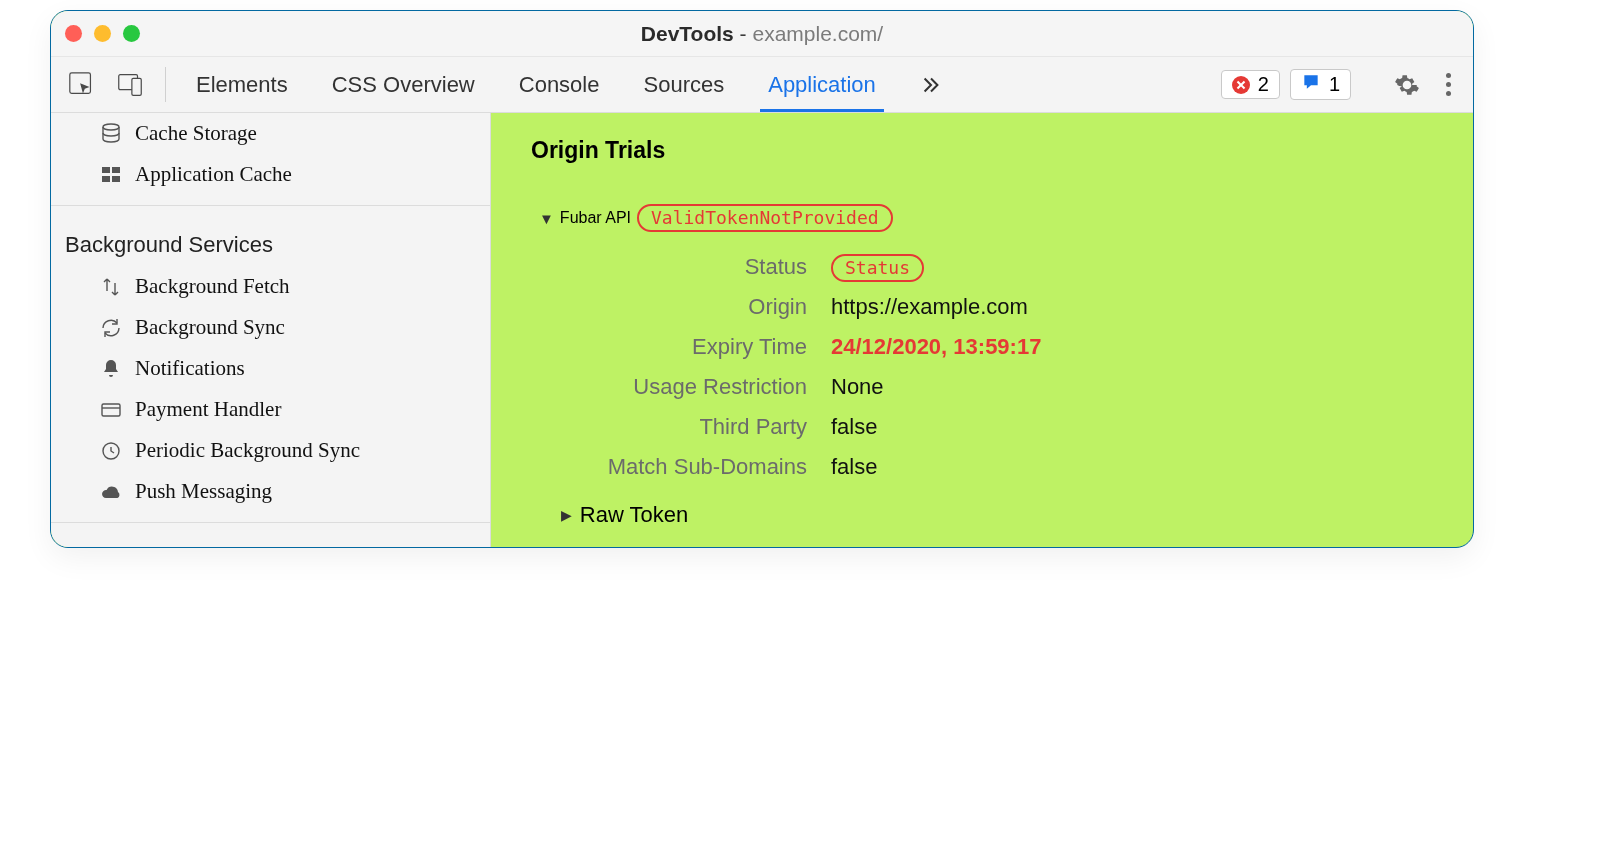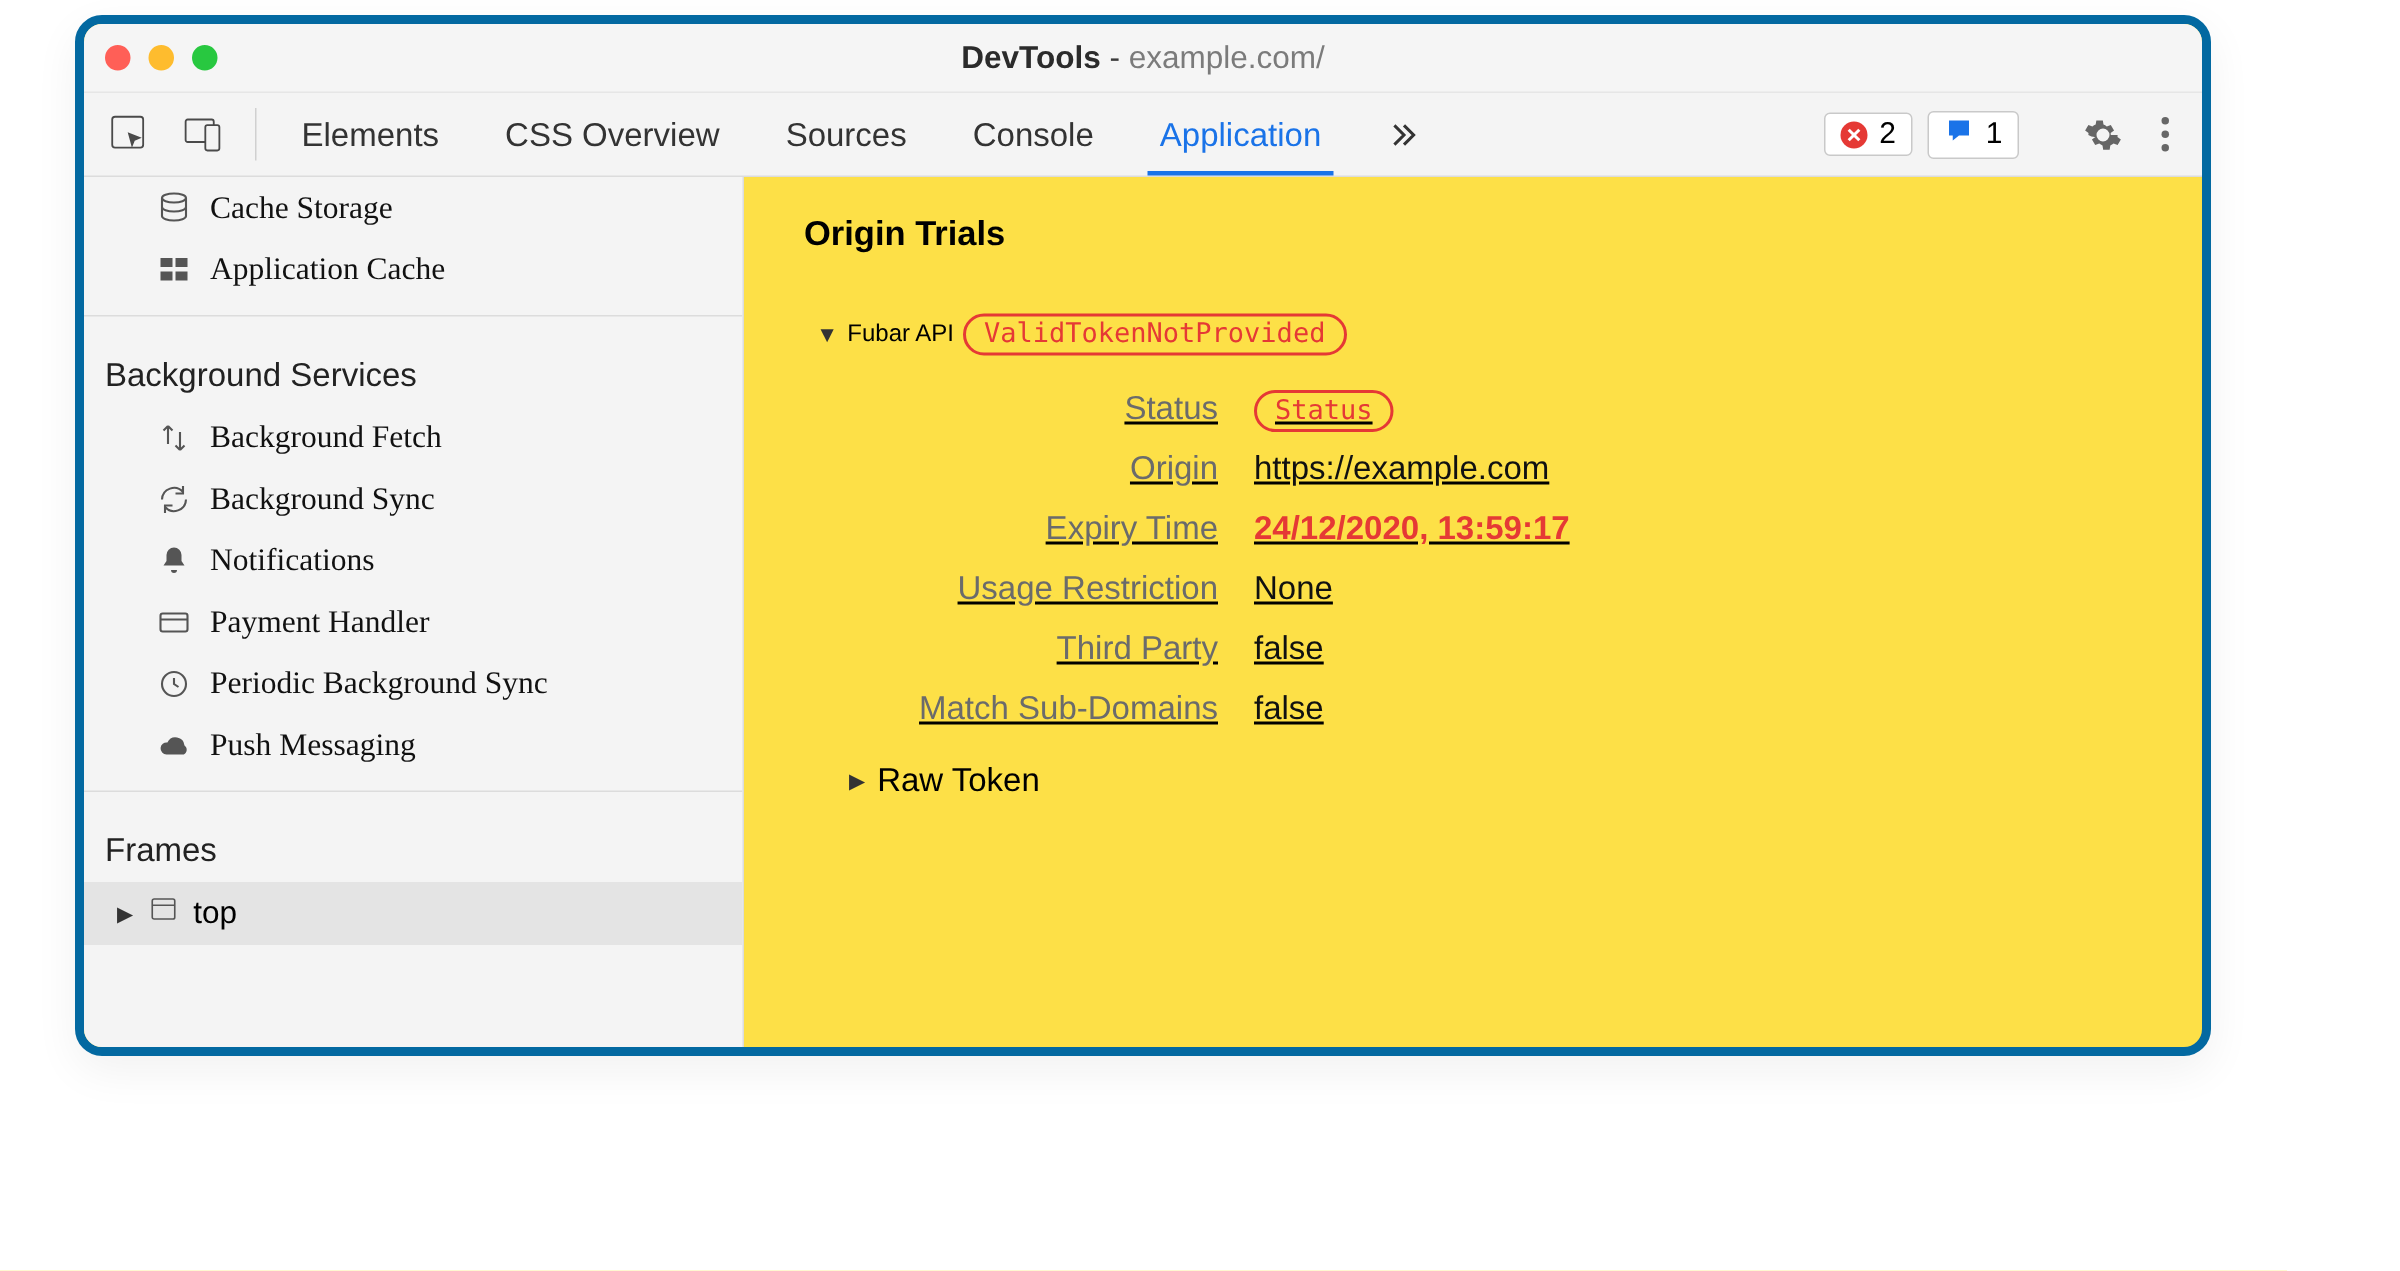--- a/index.html
+++ b/index.html
@@ -1,19 +1,19 @@
 <!DOCTYPE html>
 <html><head>
 <meta charset="utf-8">
 <style>
   * { box-sizing: border-box; margin: 0; padding: 0; }
   html, body { width: 1600px; height: 847px; font-family: "Helvetica Neue", Helvetica, Arial, sans-serif; font-size: 22px; background: #fff; }
   .window {
-    position: absolute; left: 50px; top: 10px; width: 1424px; height: 694px;
-    background: #fde047; border: 6px solid #0369a1; border-radius: 18px;
+    position: absolute; left: 50px; top: 10px; width: 1424px; height: 538px;
+    background: #bef264; border: 1px solid #0369a1; border-radius: 18px;
     box-shadow: 0 10px 30px rgba(0,0,0,0.06);
     overflow: hidden;
   }
   
   .titlebar { height: 46px; background: #f5f5f5; border-bottom: 1px solid #e6e6e6;
     display:flex; align-items:center; padding: 0 14px; position:relative; }
   .traffic { display:flex; gap:12px; }
   .dot { width: 17px; height: 17px; border-radius:50%; }
   .dot.red { background:#ff5f57; } .dot.yellow { background:#febc2e; } .dot.green { background:#28c840; }
   .title { position:absolute; left:0; right:0; text-align:center; font-size: 21px; color:#3b3b3b; pointer-events:none; }
@@ -54,21 +54,21 @@
   .tri { font-size:14px; color:#333; }
   .framebox svg { width:20px; height:20px; stroke:#555; fill:none; stroke-width:1.3; }
 
   
   .main { flex:1; overflow:auto; padding: 24px 40px; font-size: 22px; }
   .section-title { font-weight:700; font-size: 23px; margin-bottom: 40px; }
   .ot-row { display:flex; align-items:center; gap: 6px; margin-left: 8px; }
   .ot-row .tri { font-size:15px; }
   .ot-name { font-size:16px; }
   .pill { border:2px solid #e53935; color:#e53935; border-radius: 999px; padding: 1px 12px 2px; font-family: Menlo, Consolas, monospace; font-size: 18px; }
-  .details { margin: 22px 0 13px 60px; text-decoration: underline; }
+  .details { margin: 22px 0 13px 60px; }
   .drow { display:flex; align-items:center; margin: 14px 0; }
   .dlabel { width: 240px; text-align:right; color:#6b6b6b; font-size:22px; padding-right: 24px; }
   .dval { font-size:22px; color:#111; }
   .dval.red { color:#e53935; font-weight:700; }
   .rawtoken { display:flex; align-items:center; gap:8px; margin: 22px 0 0 30px; font-size: 22px; }
 </style>
 </head>
 <body>
 
 <div class="window">
@@ -96,22 +96,22 @@
         <svg class="svgicon" viewBox="0 0 32 32">
             <rect x="4" y="5" width="20" height="16" rx="1.5"></rect>
             <rect x="18" y="9" width="10" height="18" rx="1.5" fill="#f4f4f4"></rect>
           </svg>
       </div>
     </div>
     <div class="tb-divider"></div>
     <div class="tabs">
       <div class="tab">Elements</div>
       <div class="tab">CSS Overview</div>
+      <div class="tab">Console</div>
       <div class="tab">Sources</div>
-      <div class="tab">Console</div>
       <div class="tab active">Application</div>
       <div class="tab dblchev">
         <svg viewBox="0 0 24 24">
             <path d="M5 5 L12 12 L5 19"></path>
             <path d="M12 5 L19 12 L12 19"></path>
           </svg>
       </div>
     </div>
     <div class="tb-spacer"></div>
     <div class="tb-right">

